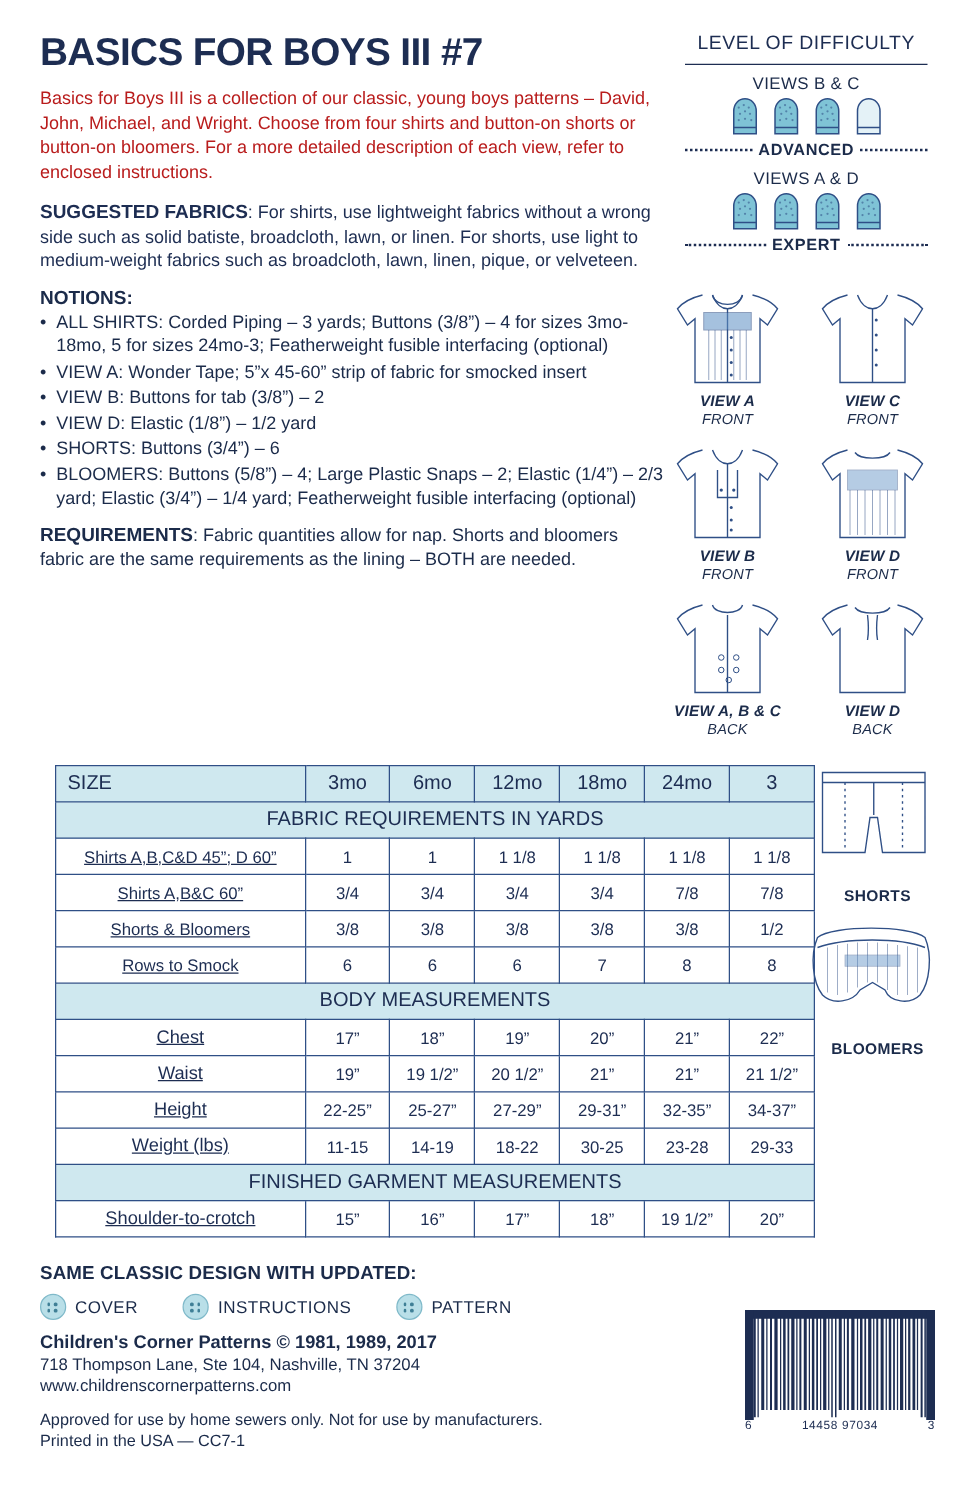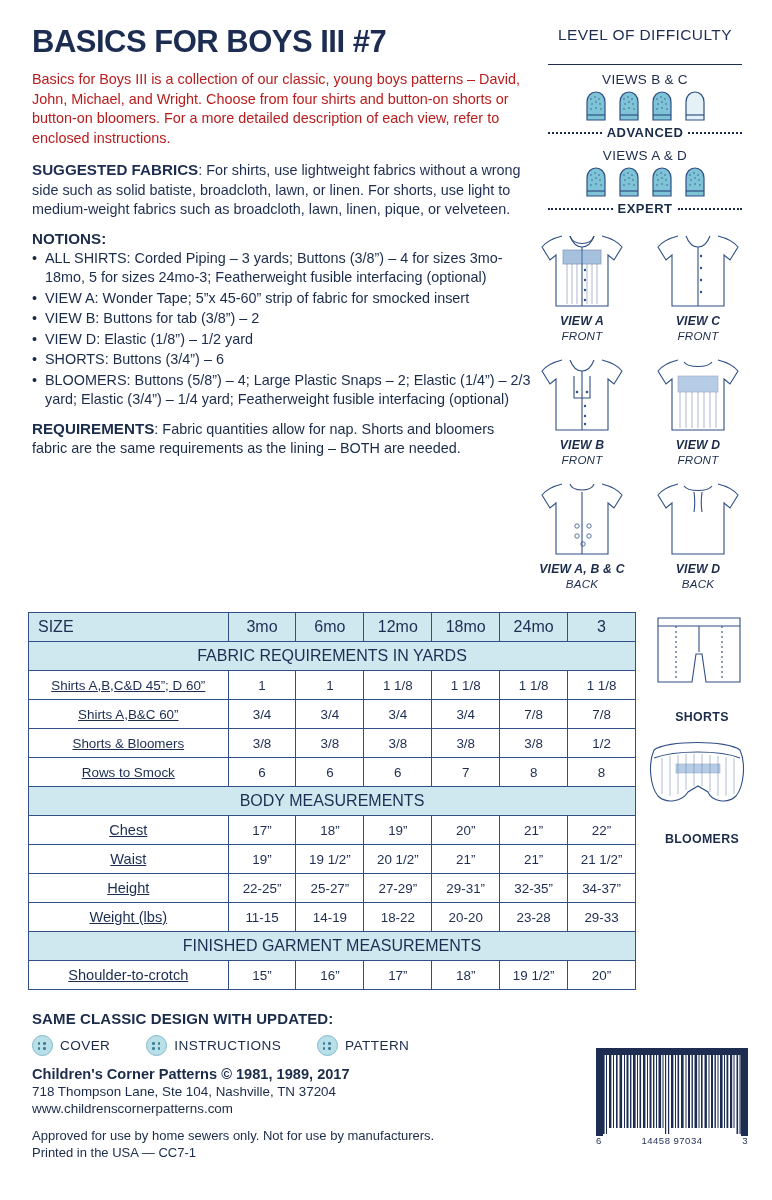--- a/index.html
+++ b/index.html
@@ -87,21 +87,21 @@
     right: 30px;
     top: 26px;
     width: 194px;
     text-align: center;
   }
   .diff-title {
     font-size: 15.5px;
     letter-spacing: 0.4px;
     color: #1d2d52;
     border-bottom: 1.5px solid #1d2d52;
-    padding-bottom: 20px;
+    padding-bottom: 7px;
     margin-bottom: 7px;
   }
   .diff-views {
     font-size: 13.5px;
     font-weight: normal;
     letter-spacing: 0.3px;
     margin-bottom: 4px;
   }
   .thimbles {
     display: flex;
@@ -176,21 +176,21 @@
     font-size: 12.4px;
     font-weight: bold;
     letter-spacing: 0.3px;
     margin: 2px 0 10px 0;
     text-align: center;
   }
 
   
   .table-wrap {
     position: absolute;
-    left: 28px;
+    left: 44px;
     top: 612px;
     width: 608px;
   }
   table.sizes {
     border-collapse: collapse;
     width: 608px;
     font-size: 13.4px;
   }
   table.sizes td, table.sizes th {
     border: 1px solid #2f4f86;
@@ -744,21 +744,21 @@
           <td>27-29”</td>
           <td>29-31”</td>
           <td>32-35”</td>
           <td>34-37”</td>
         </tr>
         <tr>
           <td class="rowlabel big">Weight (lbs)</td>
           <td>11-15</td>
           <td>14-19</td>
           <td>18-22</td>
-          <td>20-20</td>
+          <td>30-25</td>
           <td>23-28</td>
           <td>29-33</td>
         </tr>
 
         <tr class="band">
           <td colspan="7">FINISHED GARMENT MEASUREMENTS</td>
         </tr>
         <tr>
           <td class="rowlabel big">Shoulder-to-crotch</td>
           <td>15”</td>

